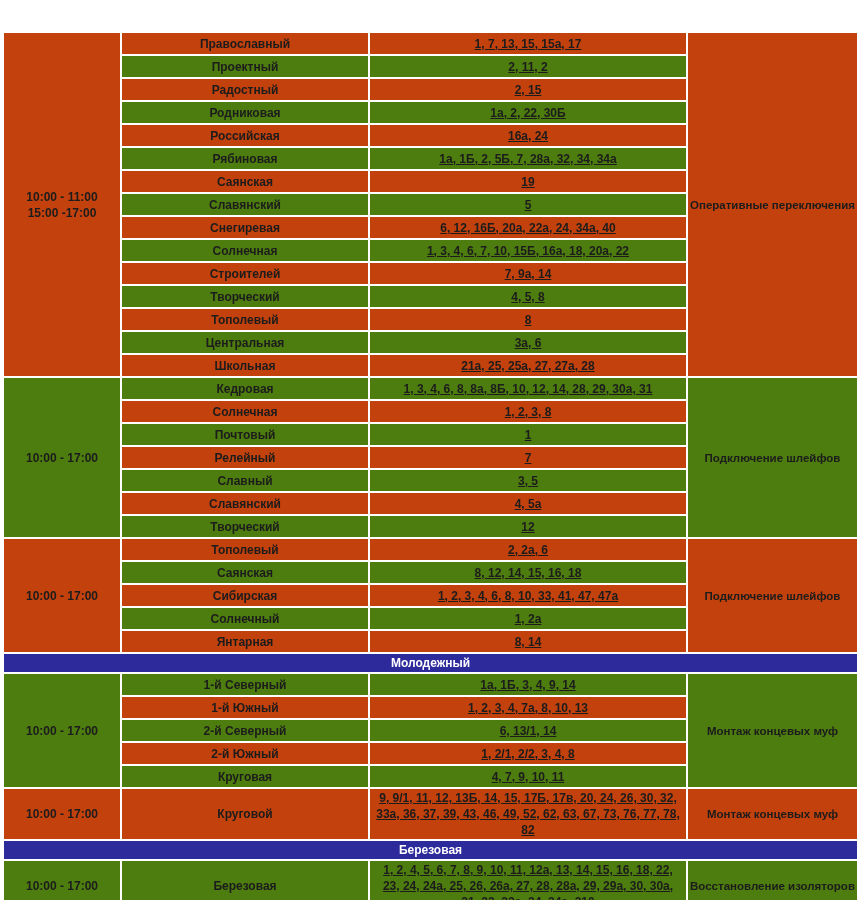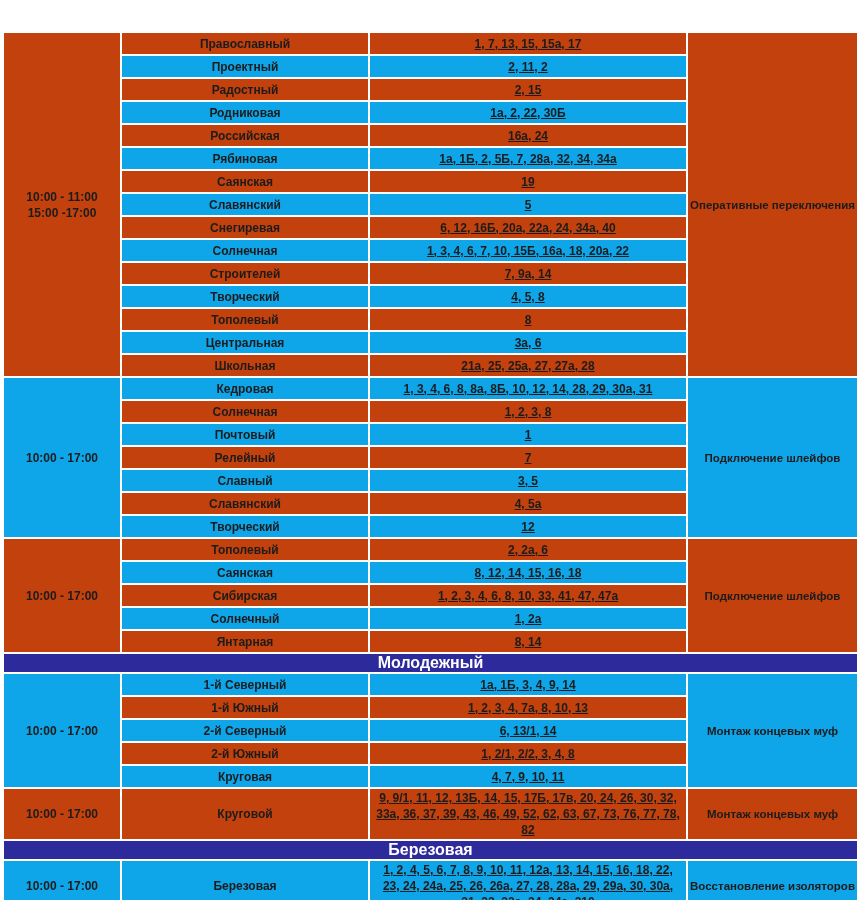--- a/index.html
+++ b/index.html
@@ -26,26 +26,26 @@
     font-weight: bold;
     color: #1c1c1c;
     text-align: center;
     vertical-align: middle;
     height: 19px;
     padding: 1px 4px;
     line-height: 16px;
     overflow: hidden;
   }
   td.blue  { background: #c2410c; }
-  td.white { background: #0ea5e9; }
+  td.white { background: #4d7c0f; }
   td.band {
     background: #2d2a9b;
     color: #ffffff;
     height: 16px;
-    font-size: 16px;
+    font-size: 12px;
     padding: 1px 4px;
   }
   td.work { font-size: 11.5px; padding: 1px 1px; text-align: center; }
   td.houses { padding: 1px 6px; text-decoration: underline; }
 </style>
 </head>
 <body>
 
 <div class="wrap">
   <table class="schedule">

